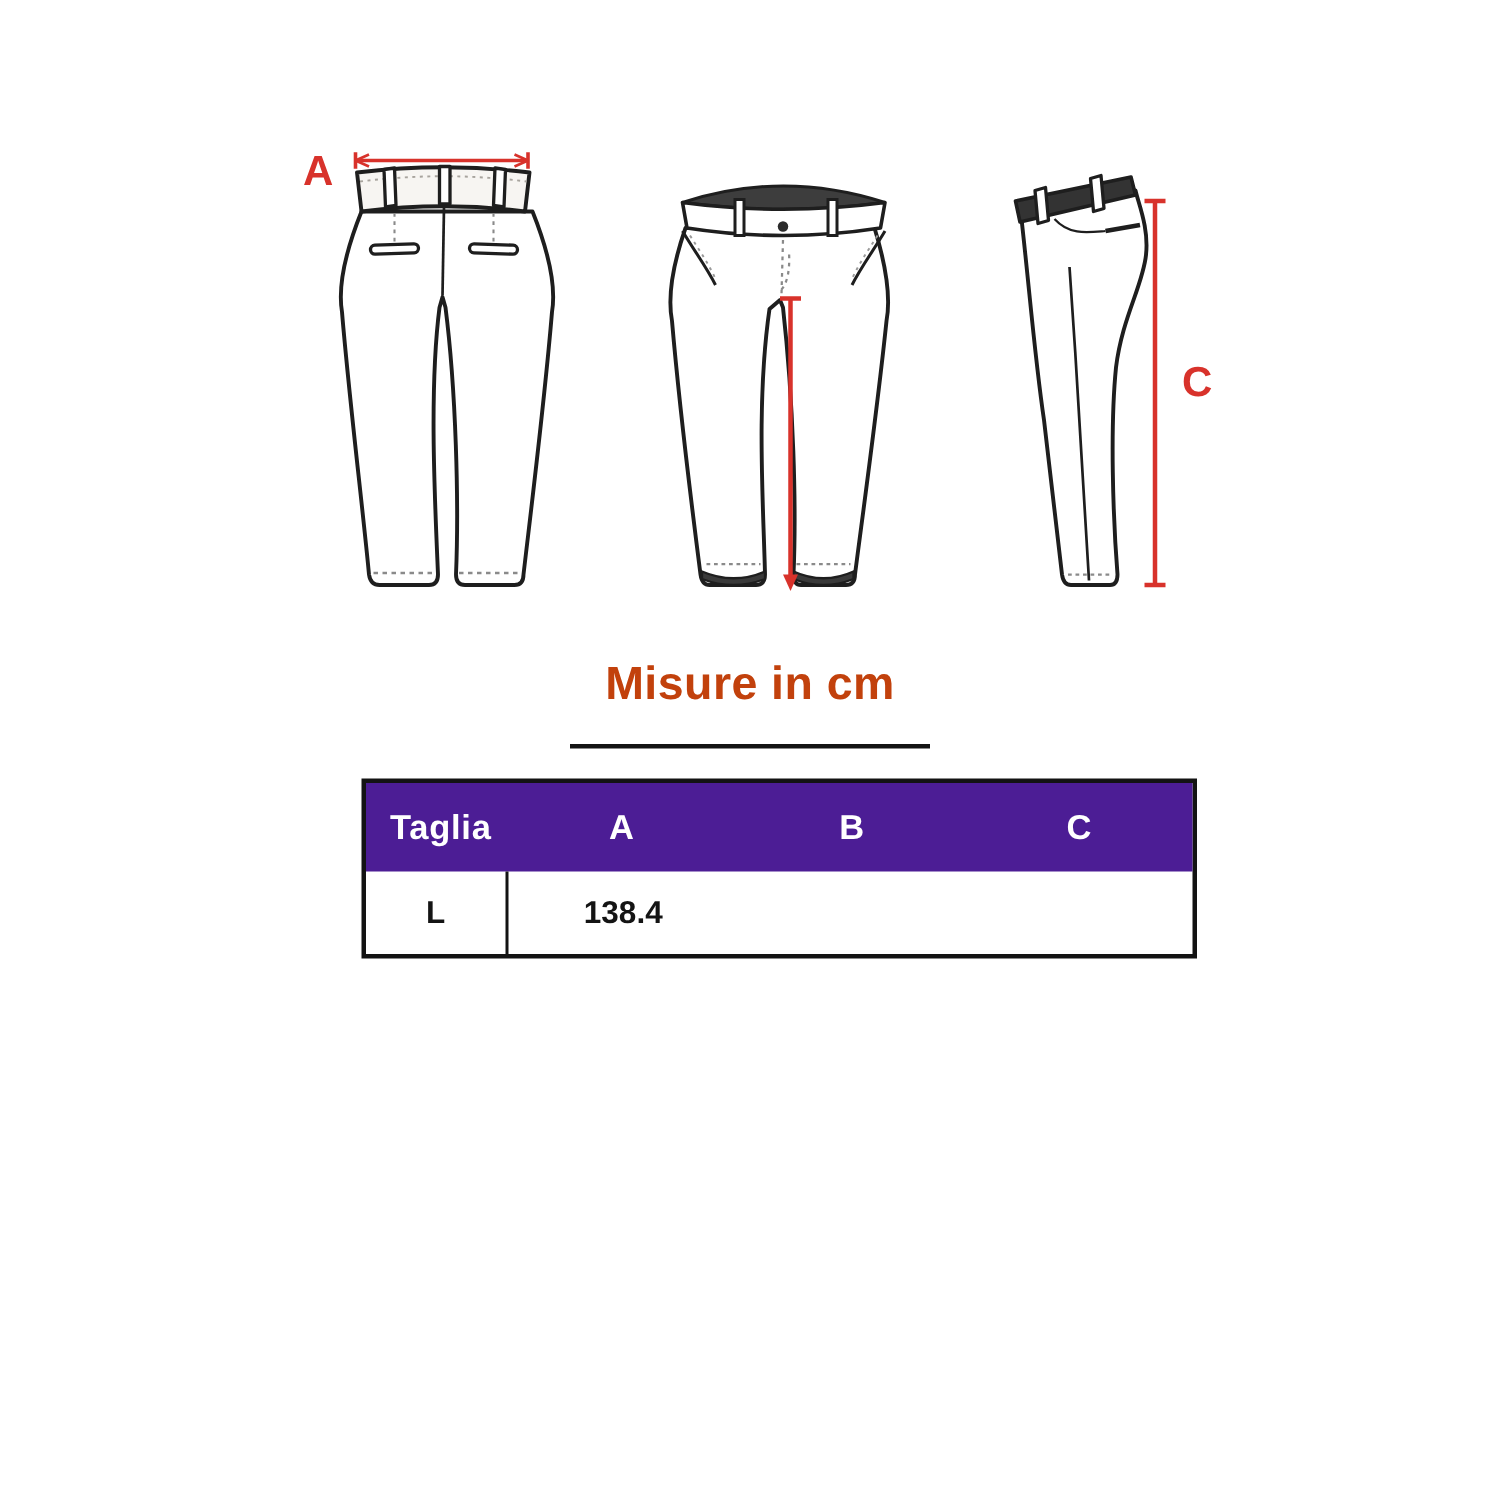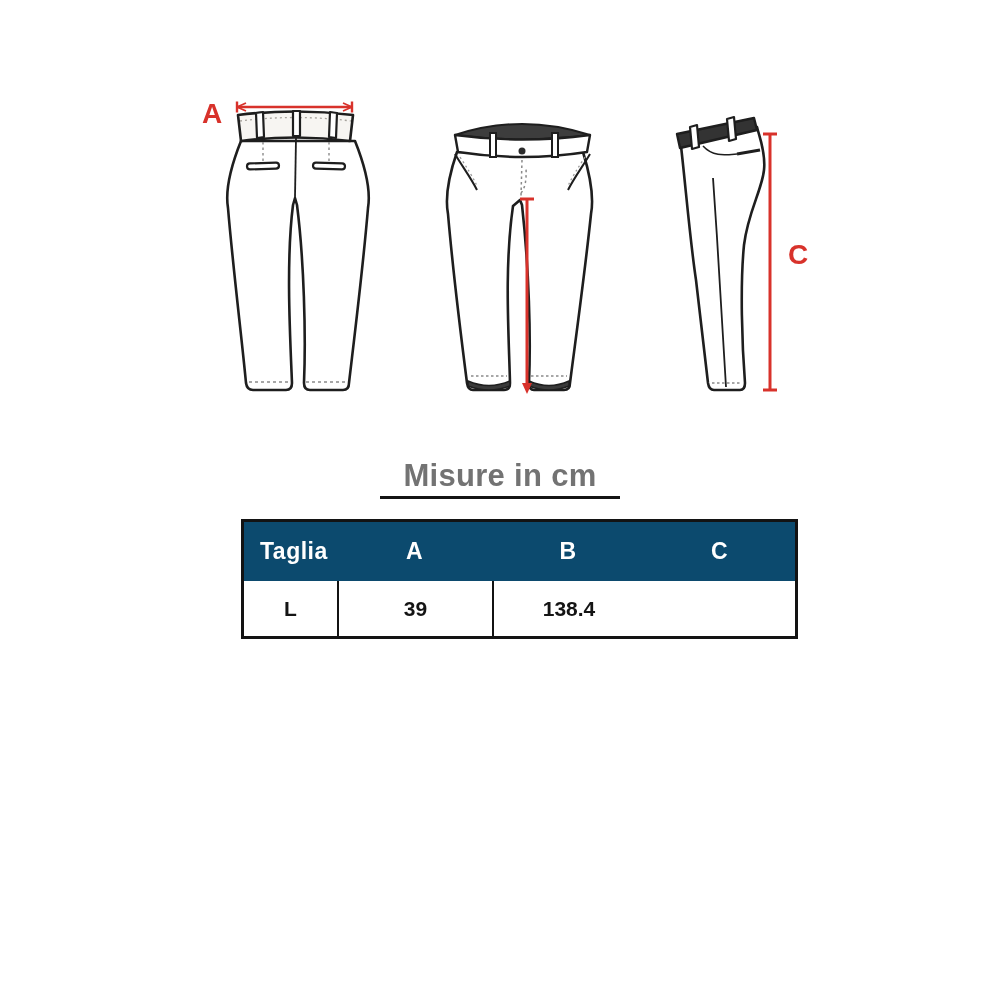--- a/index.html
+++ b/index.html
@@ -7,31 +7,31 @@
     width:1000px;height:1000px;position:relative;background:#ffffff;
     font-family:"Liberation Sans", sans-serif;color:#141414;overflow:hidden;
   }
   .abs{position:absolute;}
   .measure-label{
     position:absolute;font-size:28px;font-weight:bold;color:#d8322b;
     line-height:1;letter-spacing:0.5px;
   }
   .title{
     position:absolute;left:0;top:438px;width:1000px;text-align:center;
-    font-size:31px;font-weight:bold;color:#737373;letter-spacing:0.3px;margin-top:20px;
+    font-size:31px;font-weight:bold;color:#c2410c;letter-spacing:0.3px;
   }
   .title-rule{
     position:absolute;left:380px;top:496px;width:240px;height:3px;background:#141414;
   }
   .size-table{
     position:absolute;left:241px;top:519px;width:557px;
     border:3px solid #131313;background:#ffffff;box-sizing:border-box;
   }
   .tbl-row{display:grid;grid-template-columns:93px 155px 152px 1fr;}
-  .tbl-header{background:#0c4a6e;color:#ffffff;height:59px;}
+  .tbl-header{background:#4c1d95;color:#ffffff;height:59px;}
   .tbl-header .cell{
     display:flex;align-items:center;justify-content:center;
     font-size:23px;font-weight:bold;letter-spacing:0.5px;
   }
   .tbl-header .cell.first{justify-content:flex-start;padding-left:16px;}
   .tbl-body{height:55px;color:#141414;}
   .tbl-body .cell{
     display:flex;align-items:center;justify-content:center;
     font-size:21px;font-weight:bold;
   }
@@ -147,16 +147,15 @@
 
 <div class="size-table">
   <div class="tbl-row tbl-header">
     <div class="cell first">Taglia</div>
     <div class="cell">A</div>
     <div class="cell">B</div>
     <div class="cell">C</div>
   </div>
   <div class="tbl-row tbl-body">
     <div class="cell">L</div>
-    <div class="cell">39</div>
     <div class="cell">138.4</div>
   </div>
 </div>
 
 </body></html>

